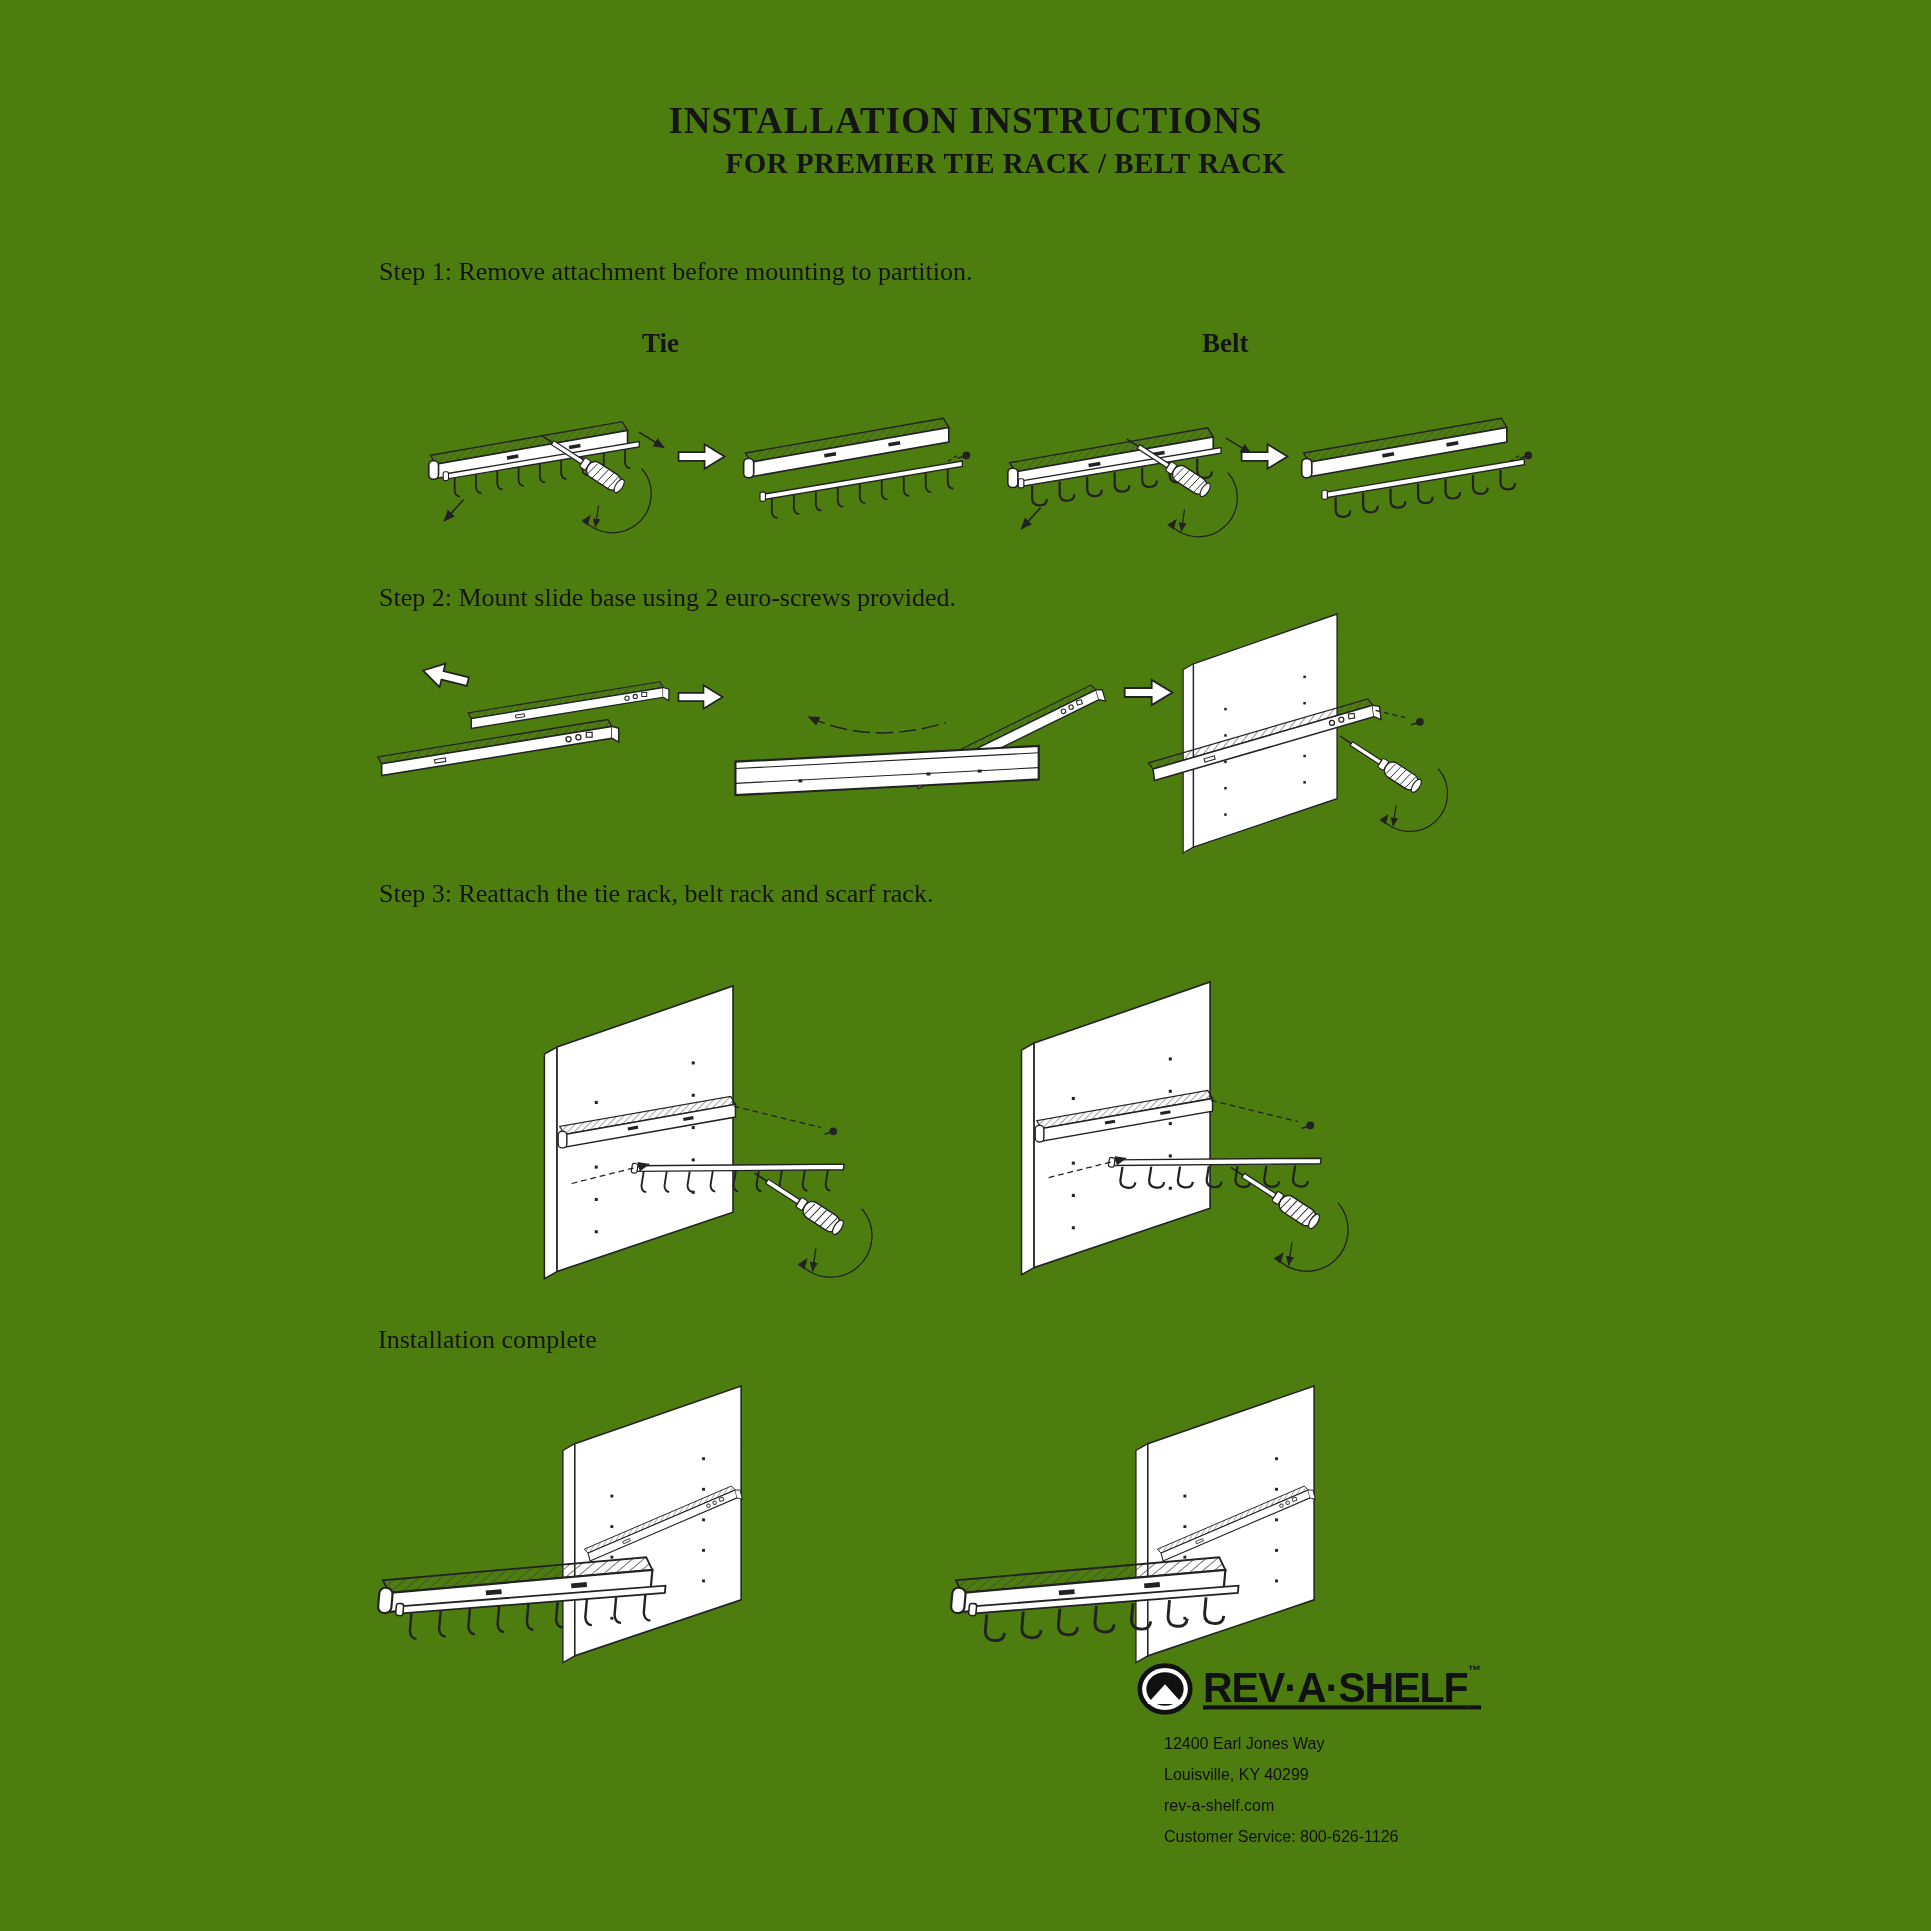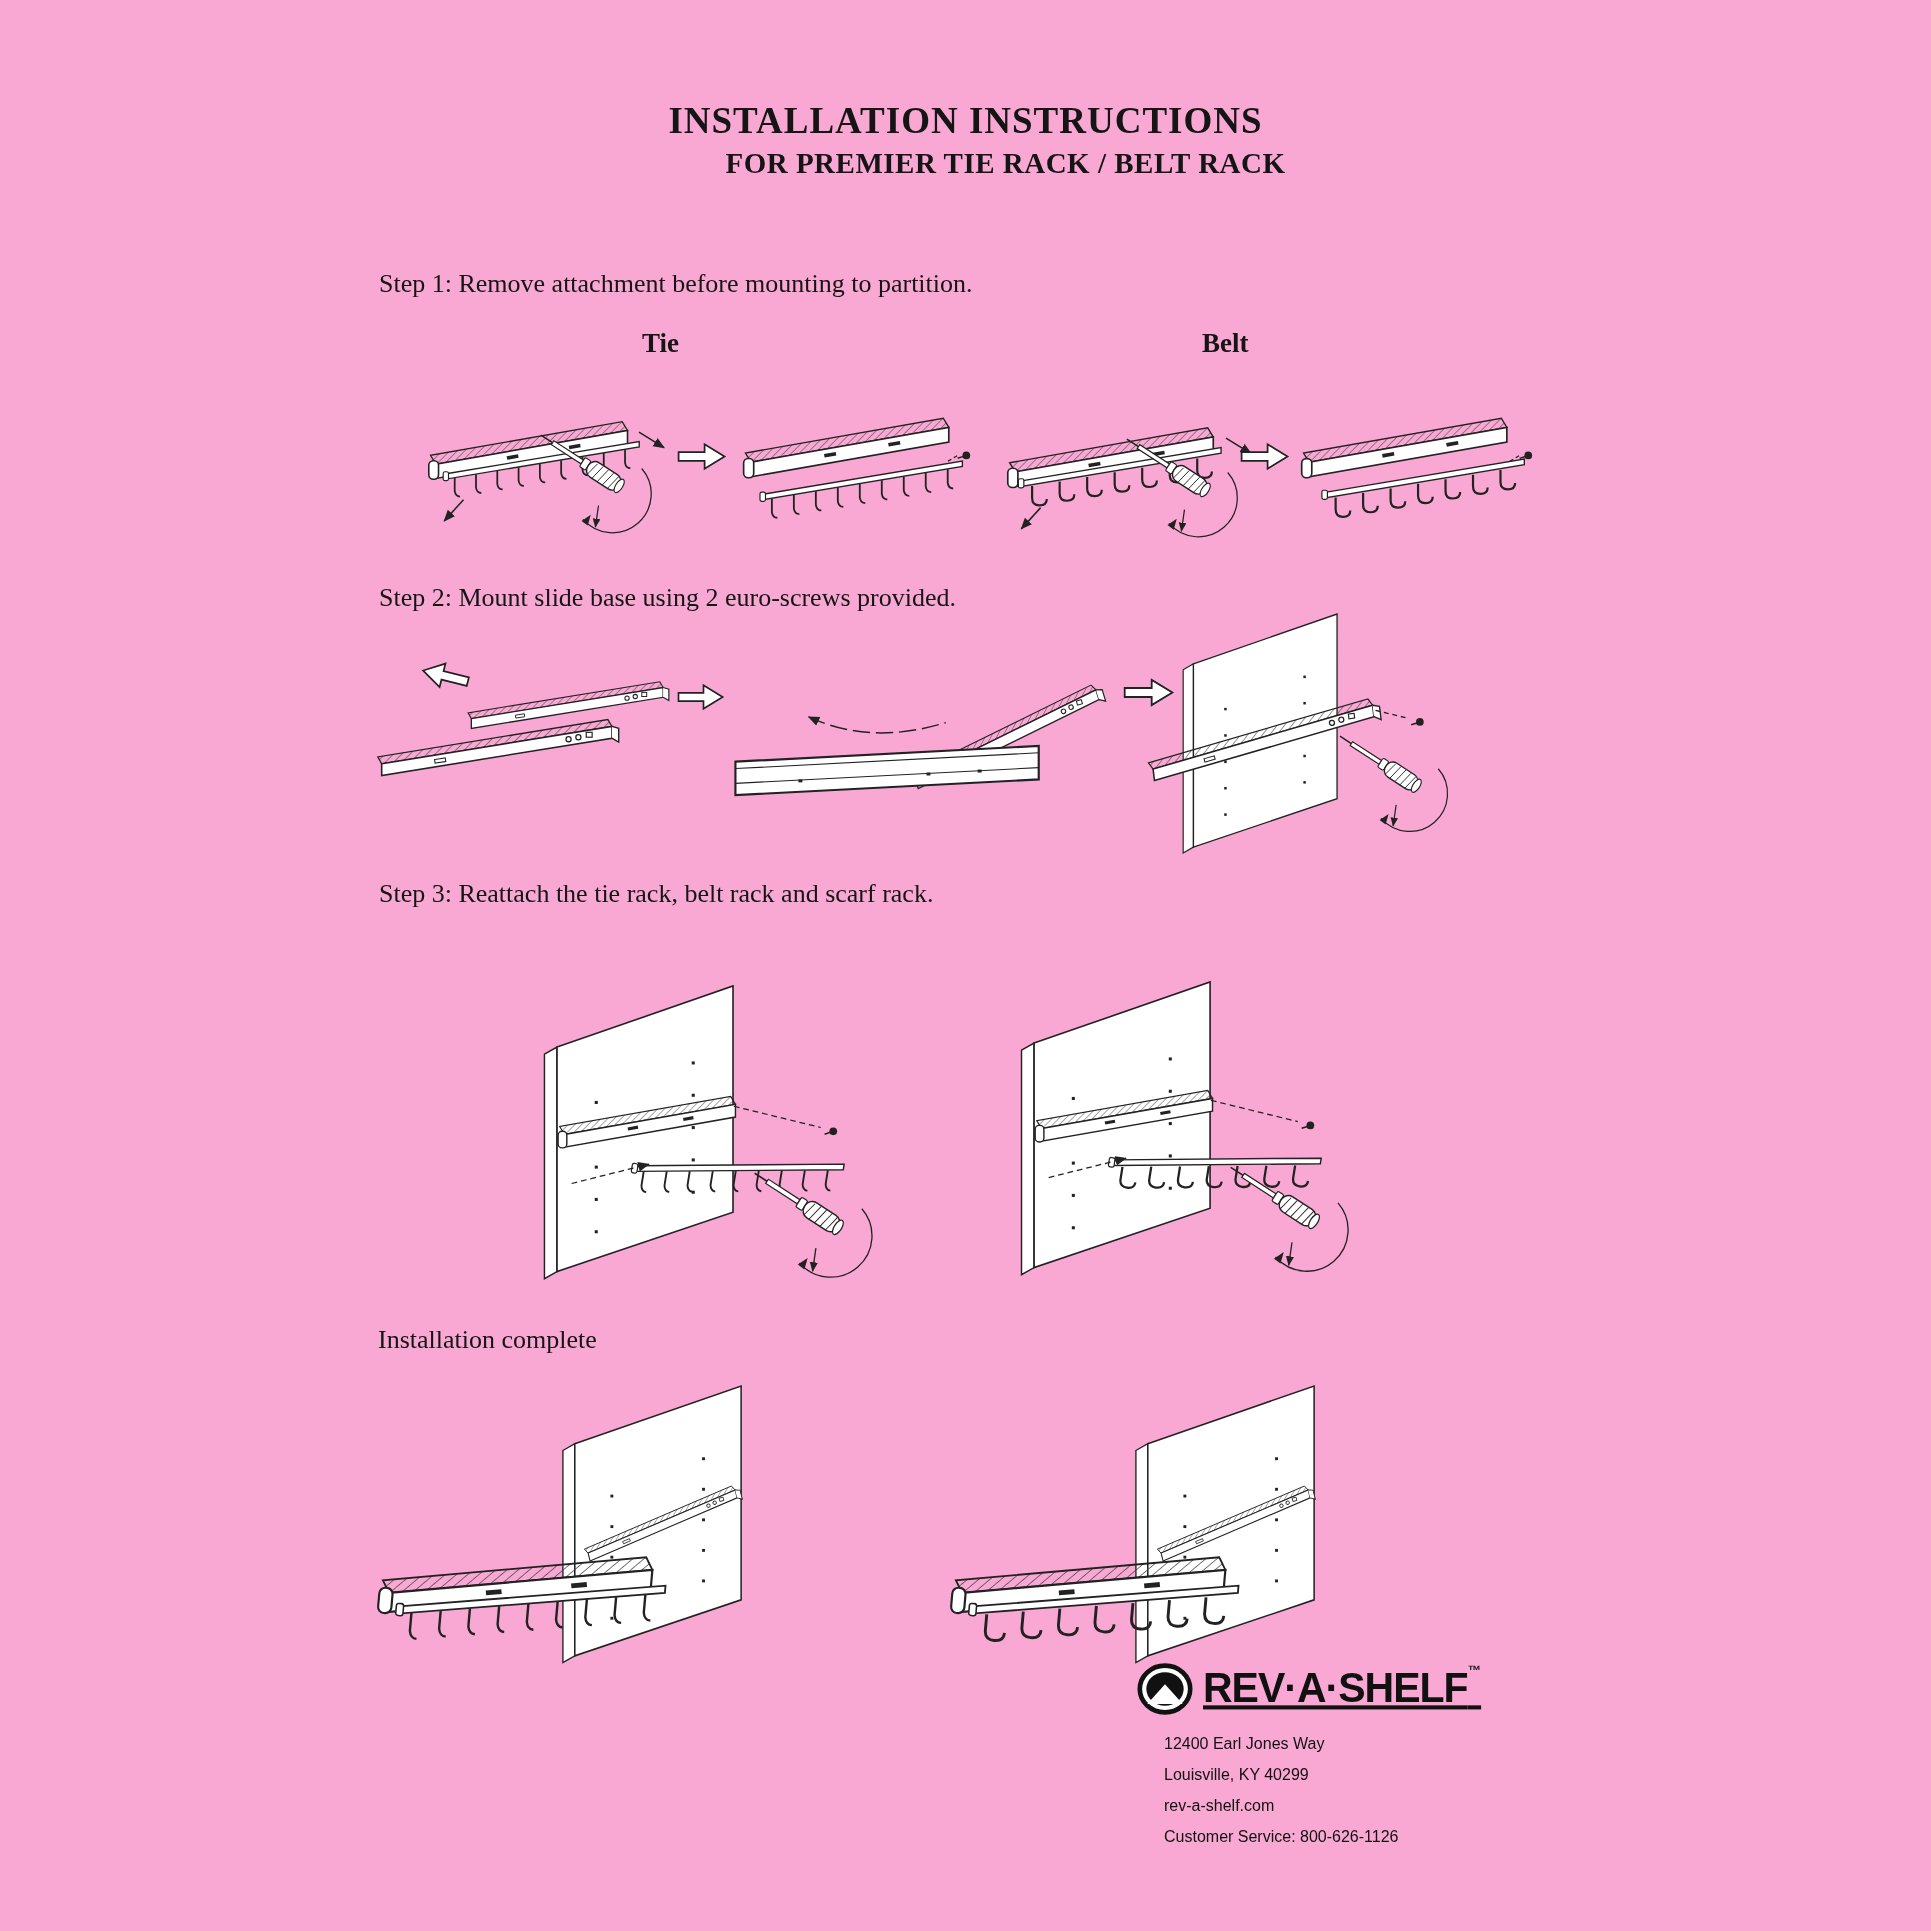--- a/index.html
+++ b/index.html
@@ -1,16 +1,16 @@
 <!DOCTYPE html>
 <html><head>
 <meta charset="utf-8">
 <style>
   html,body{margin:0;padding:0;background:#e8e8e8;}
-  .page{position:relative;width:1931px;height:1931px;background:#f9a8d4;overflow:hidden;
+  .page{position:relative;width:1931px;height:1931px;background:#4d7c0f;overflow:hidden;
         font-family:"Liberation Serif", serif;color:#151515;}
   .abs{position:absolute;}
   .title{width:100%;text-align:center;font-weight:bold;font-size:37px;letter-spacing:1px;line-height:1.15;}
   .subtitle{width:100%;text-align:center;font-weight:bold;font-size:29px;letter-spacing:0.5px;padding-left:40px;}
   .steptext{font-size:26px;white-space:nowrap;}
   .collabel{width:135px;text-align:left;font-weight:bold;font-size:27px;}
   .completetext{font-size:26px;}
   .note{font-family:"Liberation Sans", sans-serif;font-size:25px;color:#111;white-space:nowrap;}
   .brand{font-family:"Liberation Sans", sans-serif;font-weight:bold;font-size:41px;letter-spacing:-1px;
          color:#111;white-space:nowrap;transform:scaleY(1.02);}
@@ -120,21 +120,21 @@
       <symbol id="s-screw" viewBox="0 0 20 20">
         <circle cx="11" cy="10" r="4" fill="#222"></circle>
         <line x1="2" y1="13" x2="8" y2="11" stroke="#222" stroke-width="1.6"></line>
       </symbol>
     </defs>
   </svg>
 
   <div class="abs title" style="top:100px;left:0;">INSTALLATION INSTRUCTIONS</div>
   <div class="abs subtitle" style="top:147px;left:0;">FOR PREMIER TIE RACK / BELT RACK</div>
 
-  <div class="abs steptext" style="top:269px;left:379px;">Step 1: Remove attachment before mounting to partition.</div>
+  <div class="abs steptext" style="top:257px;left:379px;">Step 1: Remove attachment before mounting to partition.</div>
   <div class="abs collabel" style="top:328px;left:642px;">Tie</div>
   <div class="abs collabel" style="top:328px;left:1202px;">Belt</div>
 
   <div class="abs ill" style="top:378px;left:423px;width:270px;height:174px;">
     <svg viewBox="0 0 280 180">
       <g transform="translate(6,34) scale(0.92)">
           <use href="#s-rail" width="240" height="84"></use>
         </g>
       <g transform="translate(20,62) scale(0.92)">
           <use href="#s-hooksTie" width="240" height="76"></use>

